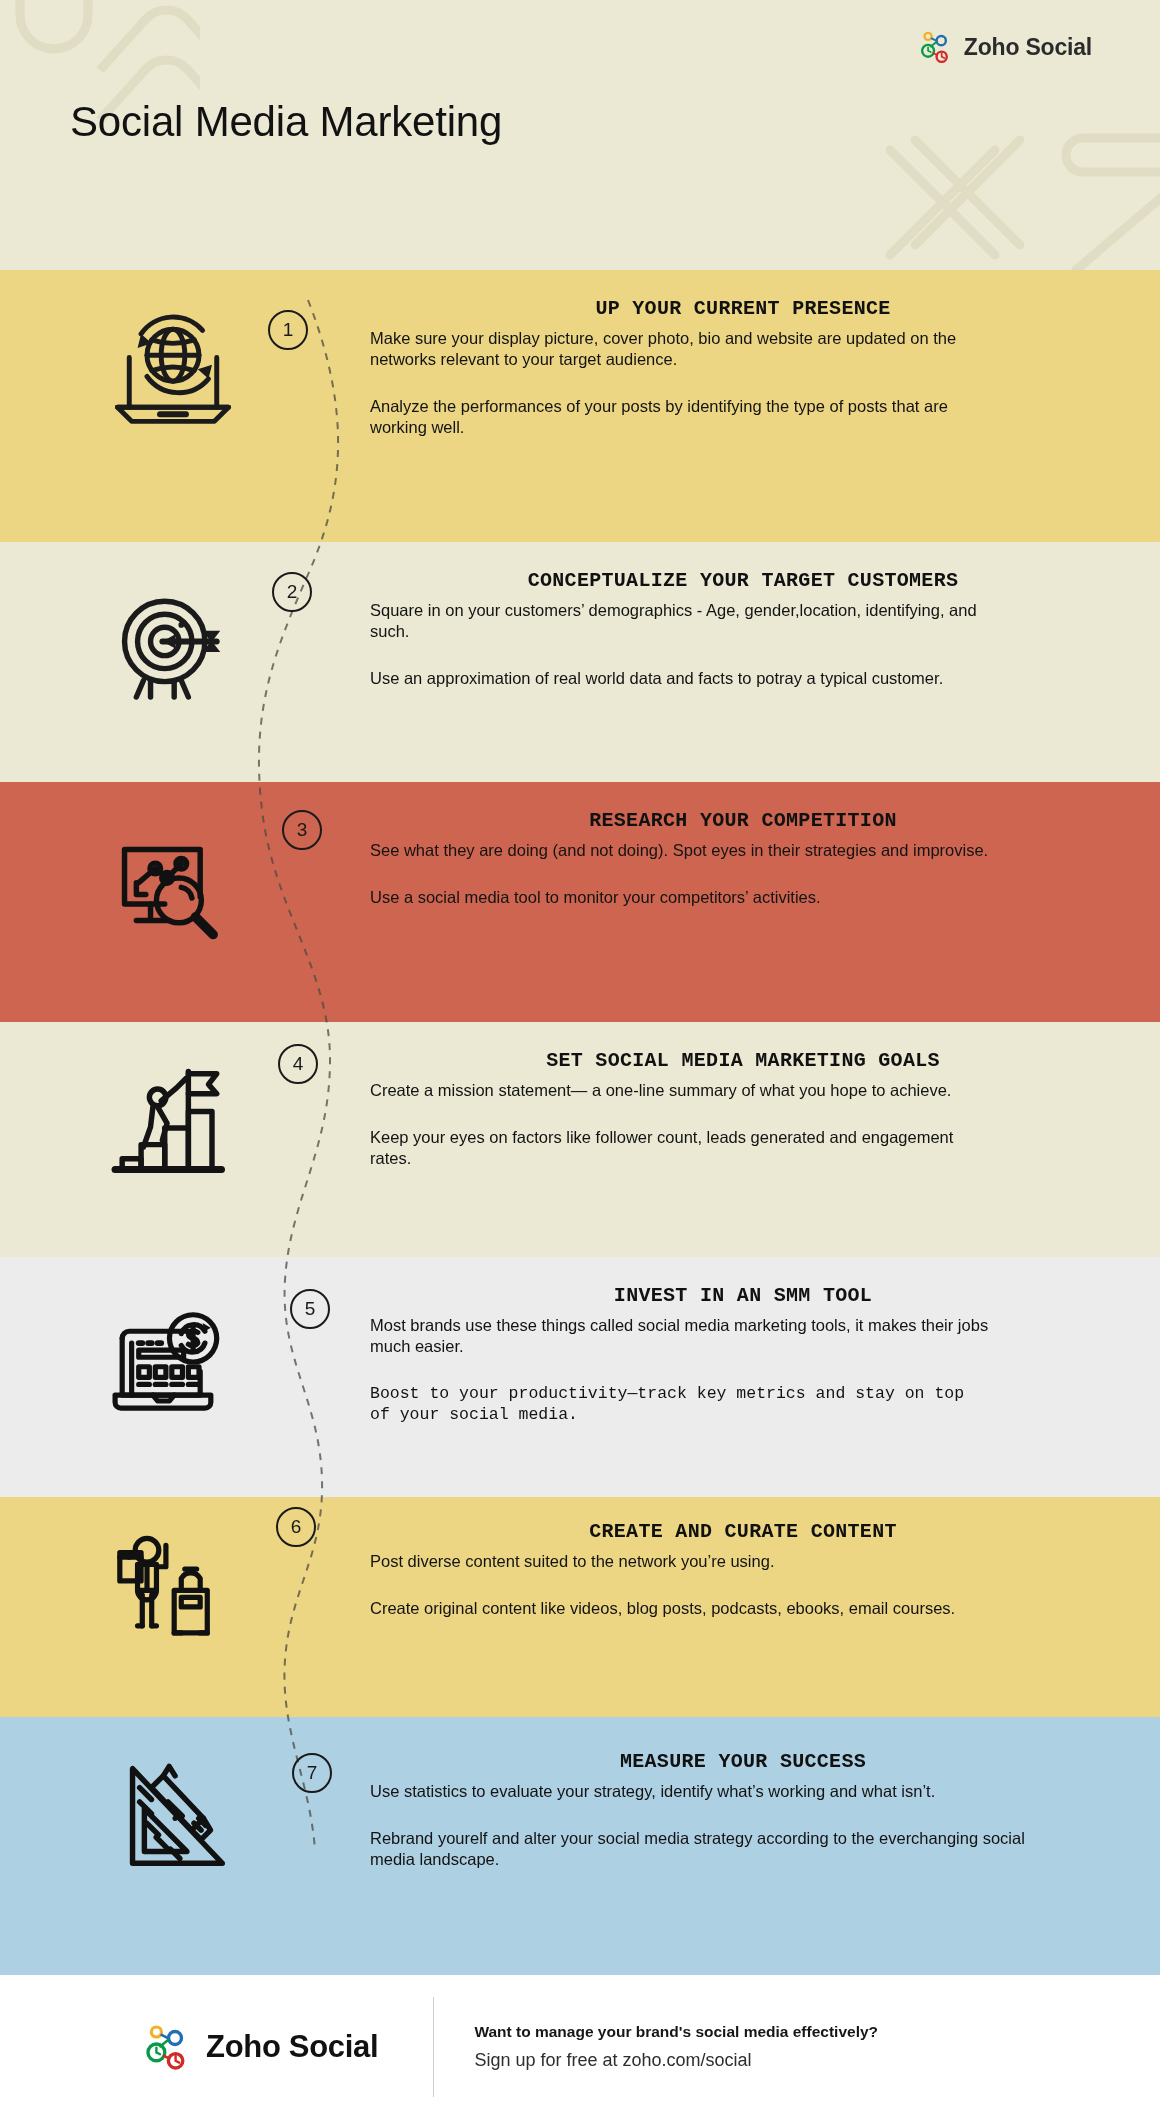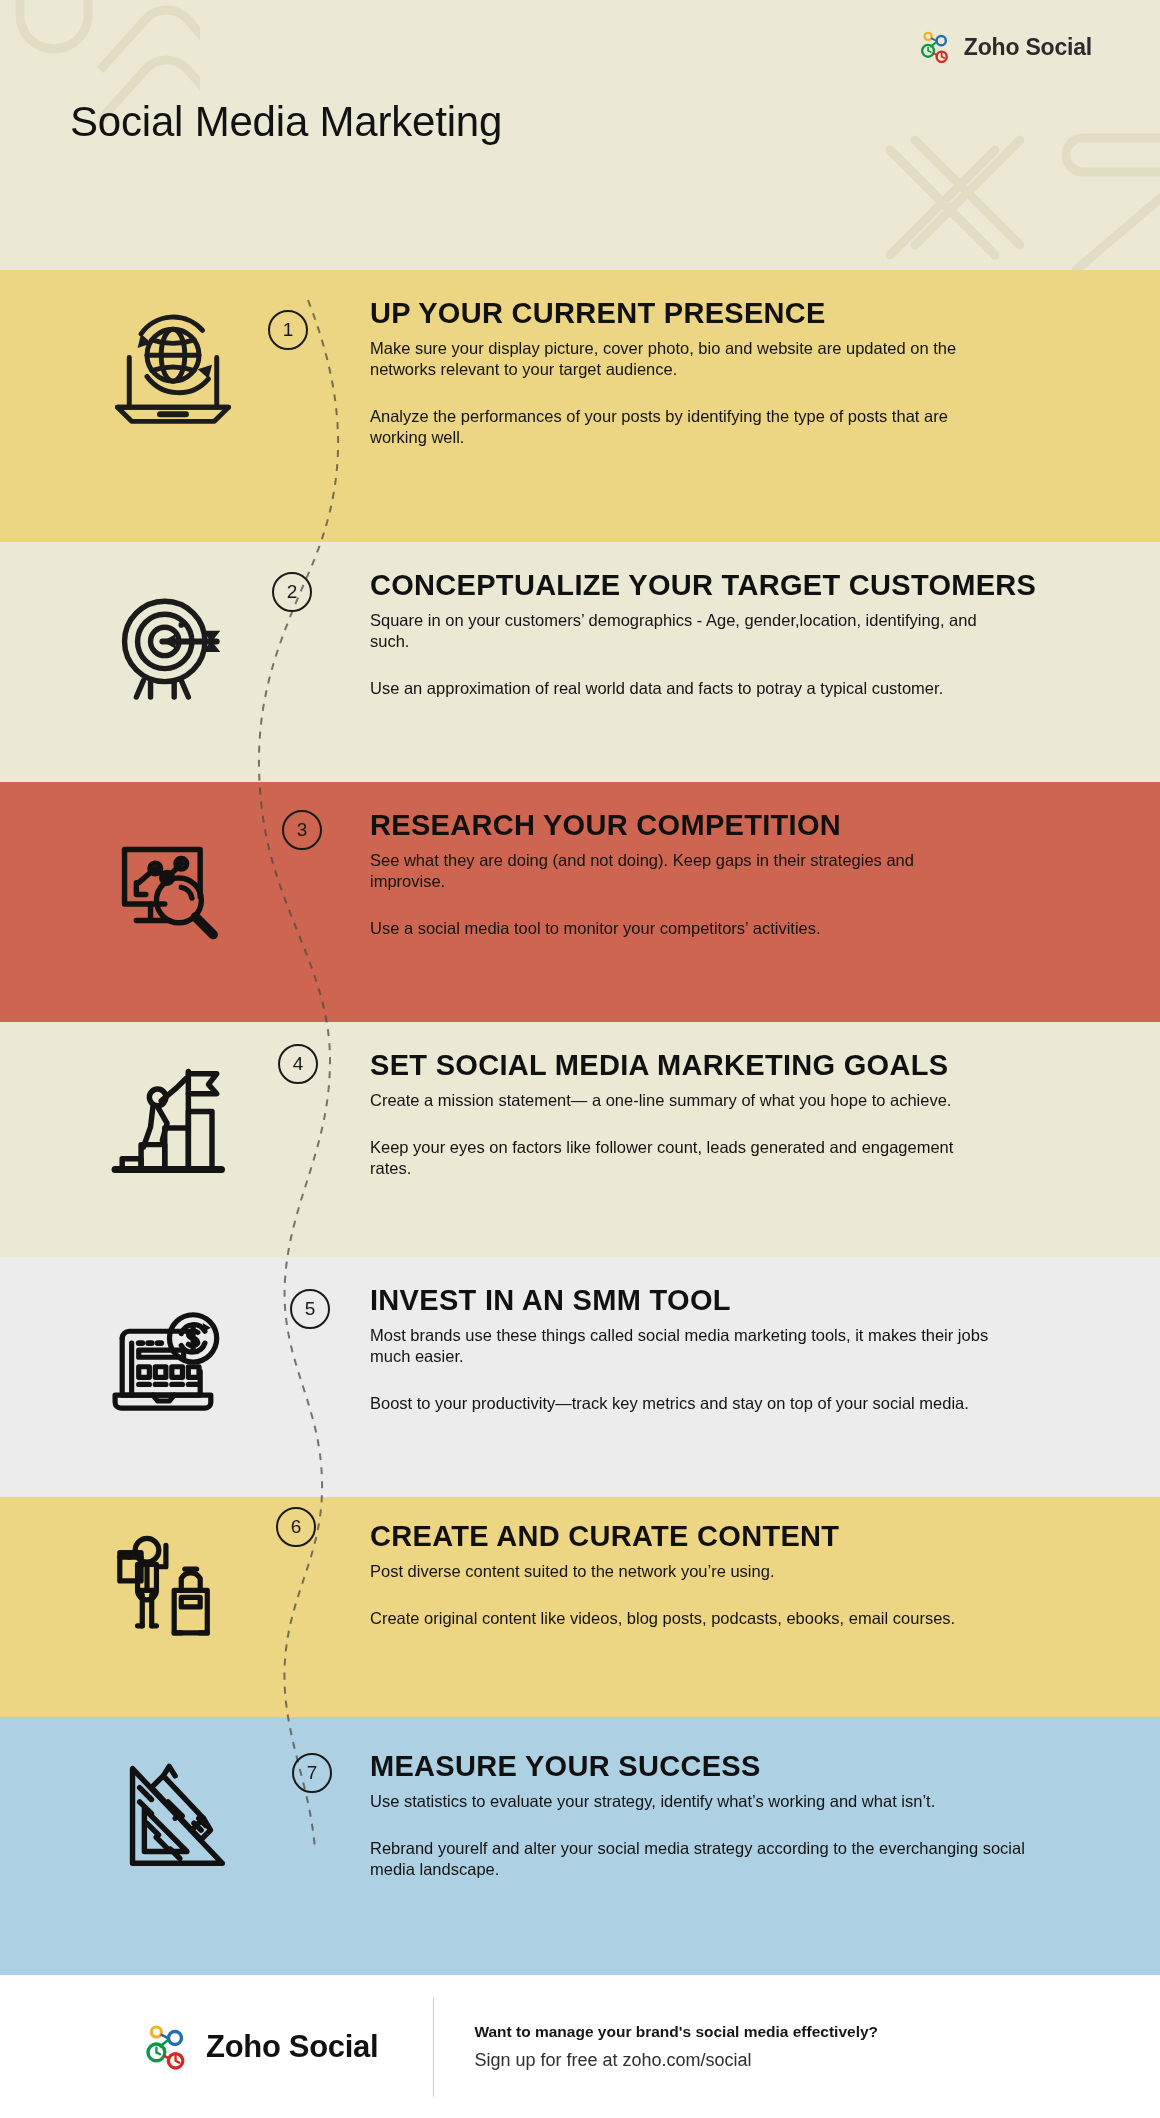--- a/index.html
+++ b/index.html
@@ -73,28 +73,29 @@
     font-size:19px; color:#1a1a1a;
     background:transparent;
     z-index:3;
   }
 
   .step-text {
     flex:1;
     padding:0 44px 0 0;
   }
   .step-title {
-    font-family:Liberation Sans, sans-serif;
+    font-family:Liberation Mono, monospace;
     font-stretch:condensed;
     font-weight:bold;
-    font-size:29px;
+    font-size:20px;
     letter-spacing:0.3px;
     color:#111111;
     text-transform:uppercase;
     line-height:1.1;
+    text-align:center;
   }
   .step-para {
     font-size:16.5px;
     line-height:1.28;
     color:#131313;
     margin-top:19px;
     max-width:620px;
   }
   .step-para.first { margin-top:8px; }
 
@@ -267,21 +268,21 @@
               <line x1="74" y1="77" x2="89" y2="92" stroke-width="8"></line>
             </g>
           </svg>
         </div>
         <div class="step-badge" style="left:282px; top:28px;">
             <span>3</span>
           </div>
       </div>
       <div class="step-text">
         <div class="step-title" style="margin-top:28px;">RESEARCH YOUR COMPETITION</div>
-        <div class="step-para first">See what they are doing (and not doing). Keep gaps in their strategies and improvise.</div>
+        <div class="step-para first">See what they are doing (and not doing). Spot eyes in their strategies and improvise.</div>
         <div class="step-para" style="margin-top:26px;">Use a social media tool to monitor your competitors’ activities.</div>
       </div>
     </div>
 
     <div class="step bg-cream" style="height:235px;">
       <div class="step-icon-col">
         <div class="icon-box" style="margin-top:2px;">
           <svg viewBox="0 0 110 100">
             <g fill="none" stroke="#141414" stroke-width="4.6" stroke-linecap="round" stroke-linejoin="round">
               <rect x="12" y="82" width="16" height="9"></rect>
@@ -340,21 +341,21 @@
             <path d="M82 24 L80 17 L87 21 Z" fill="#111111"></path>
           </svg>
         </div>
         <div class="step-badge" style="left:290px; top:32px;">
             <span>5</span>
           </div>
       </div>
       <div class="step-text">
         <div class="step-title" style="margin-top:28px;">INVEST IN AN SMM TOOL</div>
         <div class="step-para first">Most brands use these things called social media marketing tools, it makes their jobs much easier.</div>
-        <div class="step-para" style="margin-top:26px;">Boost to your productivity—track key metrics and stay on top of your social media.</div>
+        <div class="step-para" style="margin-top:26px;font-family:Liberation Mono, monospace;">Boost to your productivity—track key metrics and stay on top of your social media.</div>
       </div>
     </div>
 
     <div class="step bg-yellow" style="height:220px;">
       <div class="step-icon-col" style="padding-top:26px;">
         <div class="icon-box">
           <svg viewBox="0 0 110 100">
             <g fill="none" stroke="#111111" stroke-width="4.4" stroke-linecap="round" stroke-linejoin="round">
               <circle cx="33" cy="18" r="10"></circle>
               <path d="M25 30 L25 52 L41 52 L41 30 Z"></path>

